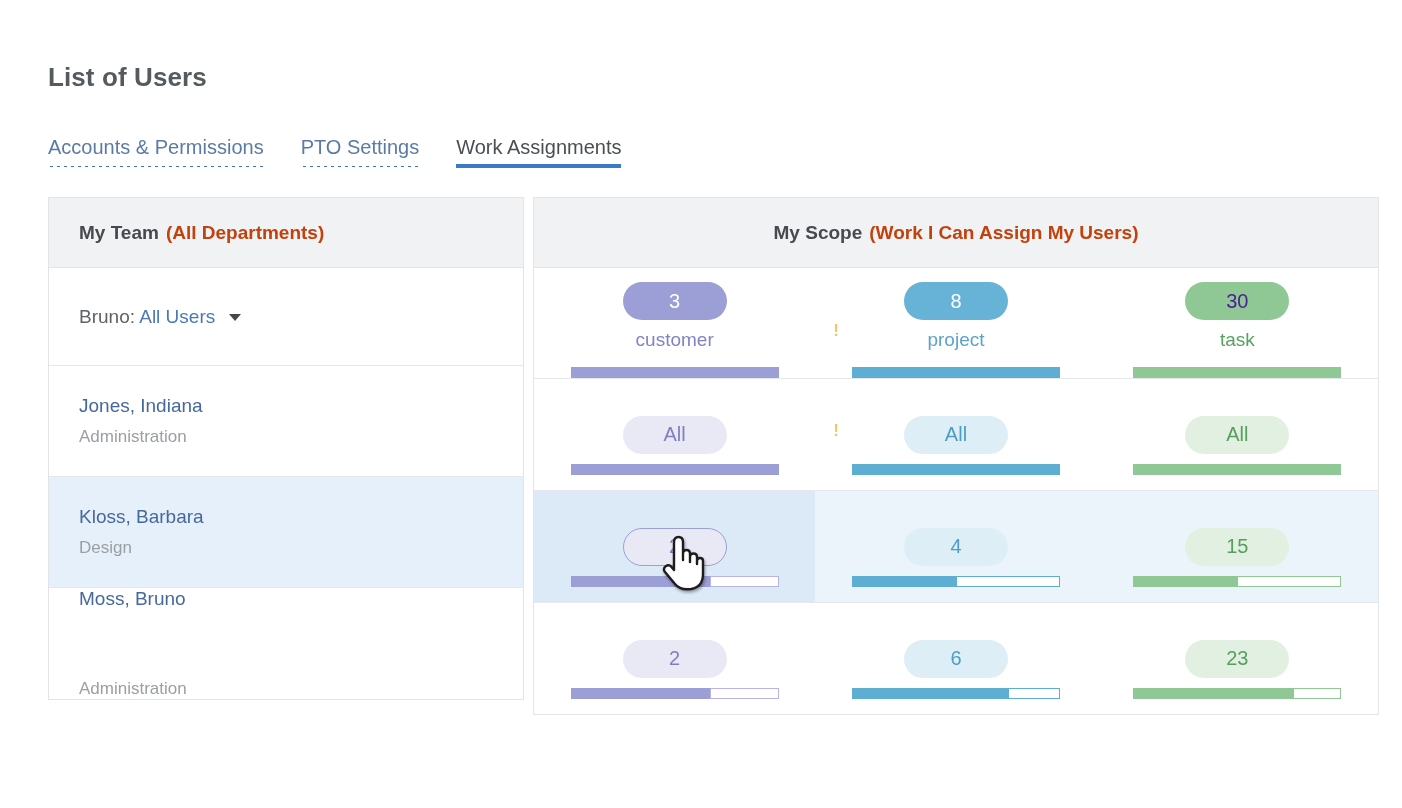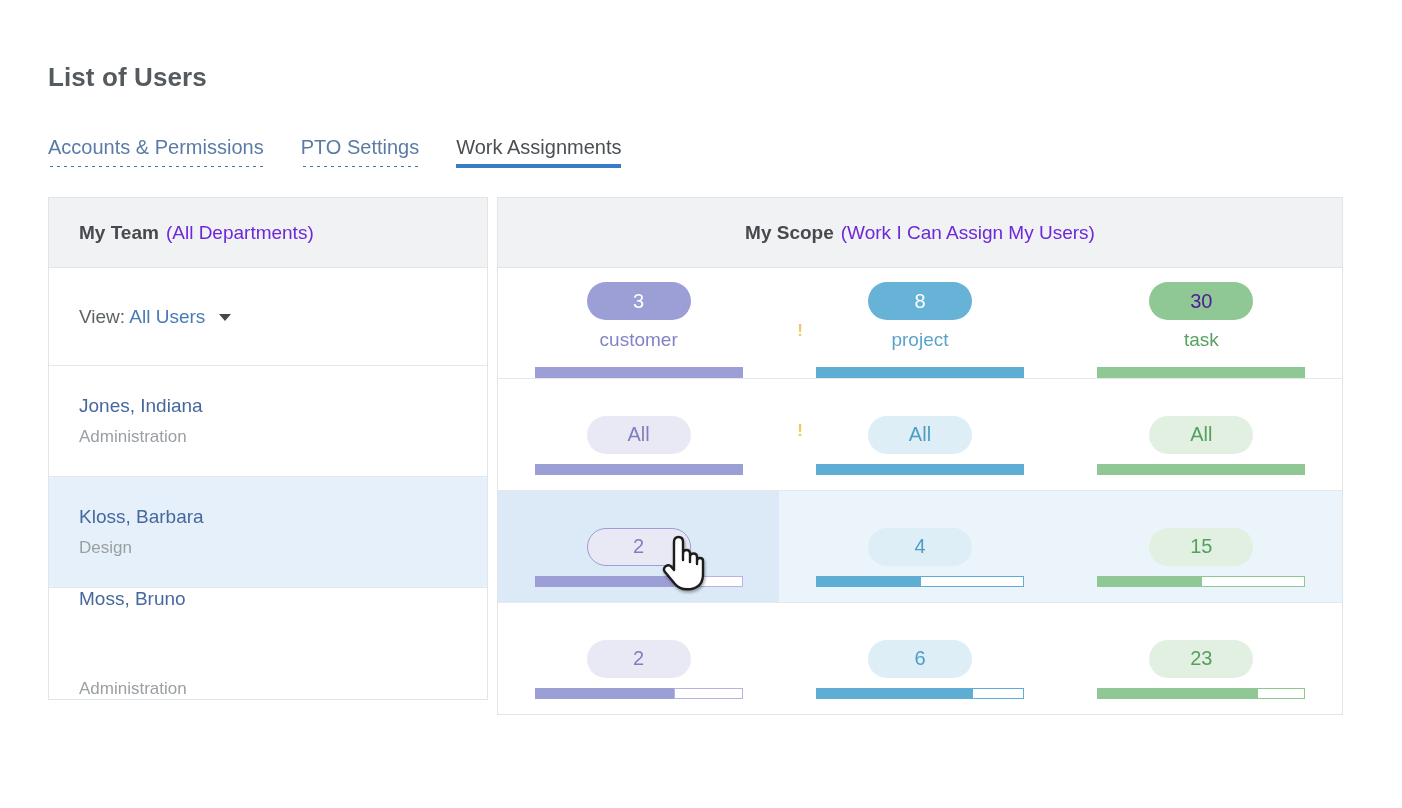--- a/index.html
+++ b/index.html
@@ -46,42 +46,42 @@
     content: ""; position: absolute; left: 0; right: 0; bottom: 2px;
     height: 4px; background: #3a7bc8;
   }
 
   
   .panels {
     position: absolute; left: 48px; top: 197px;
     display: flex; align-items: flex-start;
   }
   .panel-left {
-    width: 440px;
+    width: 476px;
     border: 1px solid #e2e5e8;
     background: #fff;
   }
   .gap { width: 9px; }
   .panel-right {
     width: 846px;
     border: 1px solid #e2e5e8;
     background: #fff;
   }
 
   .panel-head {
     height: 70px;
     background: #f1f2f4;
     border-bottom: 1px solid #e2e5e8;
     display: flex; align-items: center;
     font-size: 19px; color: #5a5f63;
   }
   .panel-head.left { padding-left: 30px; }
   .panel-head.right { justify-content: center; }
   .panel-head b { font-weight: bold; color: #46494d; margin-right: 7px; }
-  .panel-head .sub { color: #6d28d9; font-weight: normal; }
+  .panel-head .sub { color: #c2410c; font-weight: bold; }
 
   
   .lrow {
     height: 111px;
     display: flex; flex-direction: column; justify-content: center;
     padding-left: 30px;
     border-bottom: 1px solid #e6e9ec;
   }
   .lrow:last-child { border-bottom: none; justify-content: space-between; }
   .lrow.view-row { height: 98px; }
@@ -190,21 +190,21 @@
   <div class="panels">
 
     <div class="panel-left">
       <div class="panel-head left">
         <b>My Team</b>
         <span class="sub">(All Departments)</span>
       </div>
 
       <div class="lrow view-row">
         <div class="view-label">
-          <span>View:</span>
+          <span>Bruno:</span>
           <span class="view-value">All Users</span>
           <span class="caret"></span>
         </div>
       </div>
 
       <div class="lrow">
         <div class="uname">Jones, Indiana</div>
         <div class="udept">Administration</div>
       </div>
 

